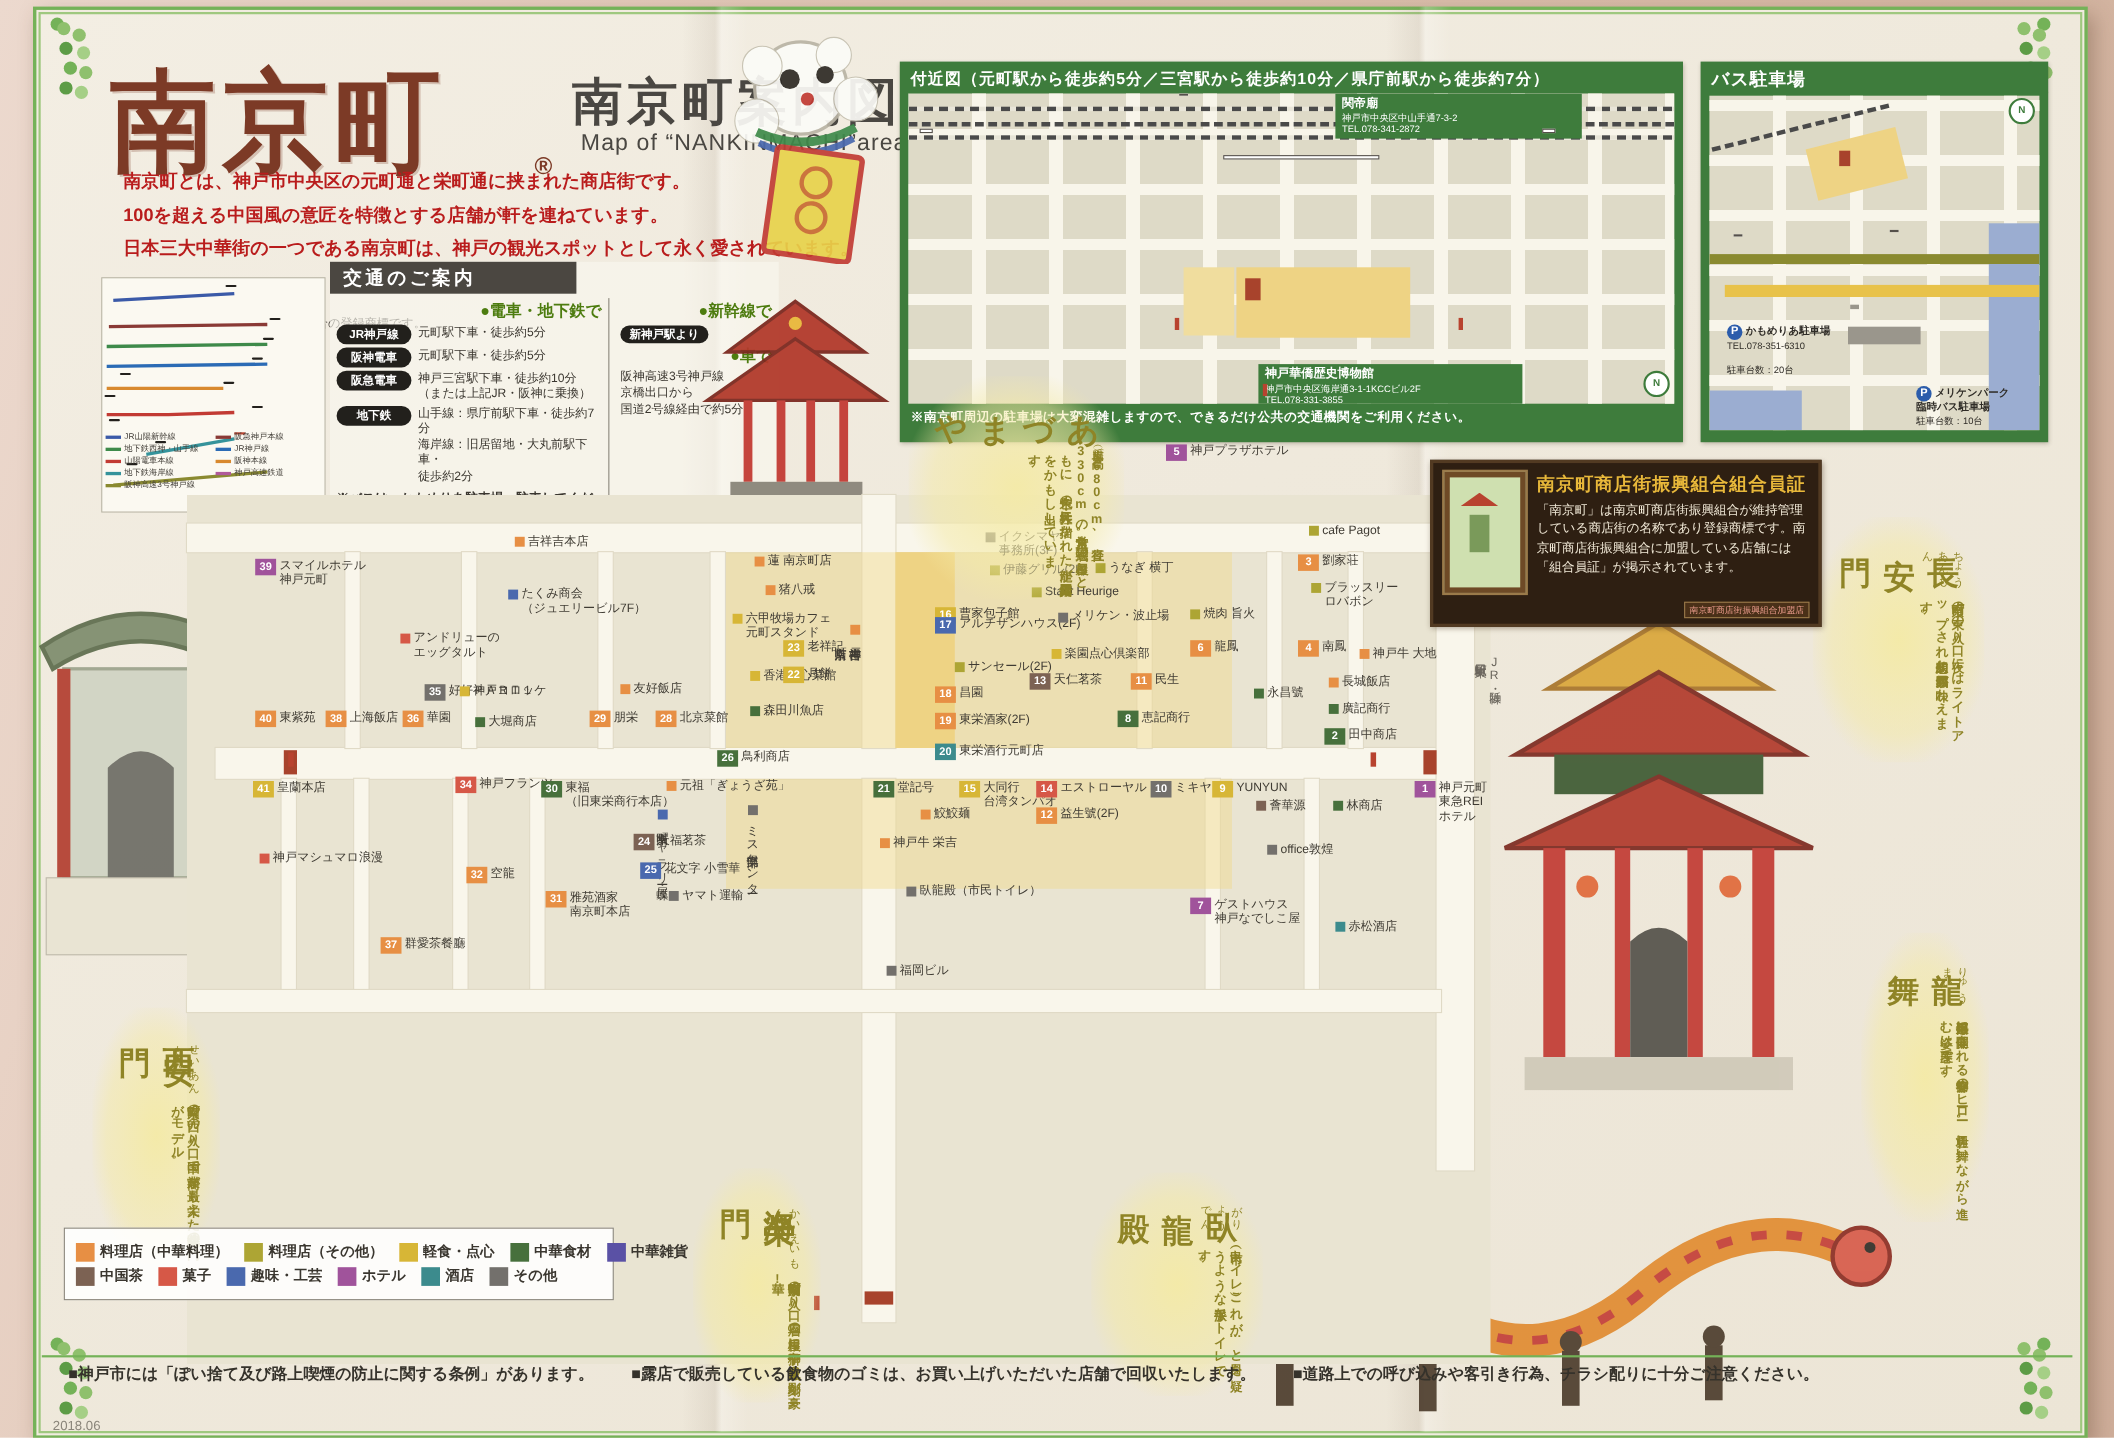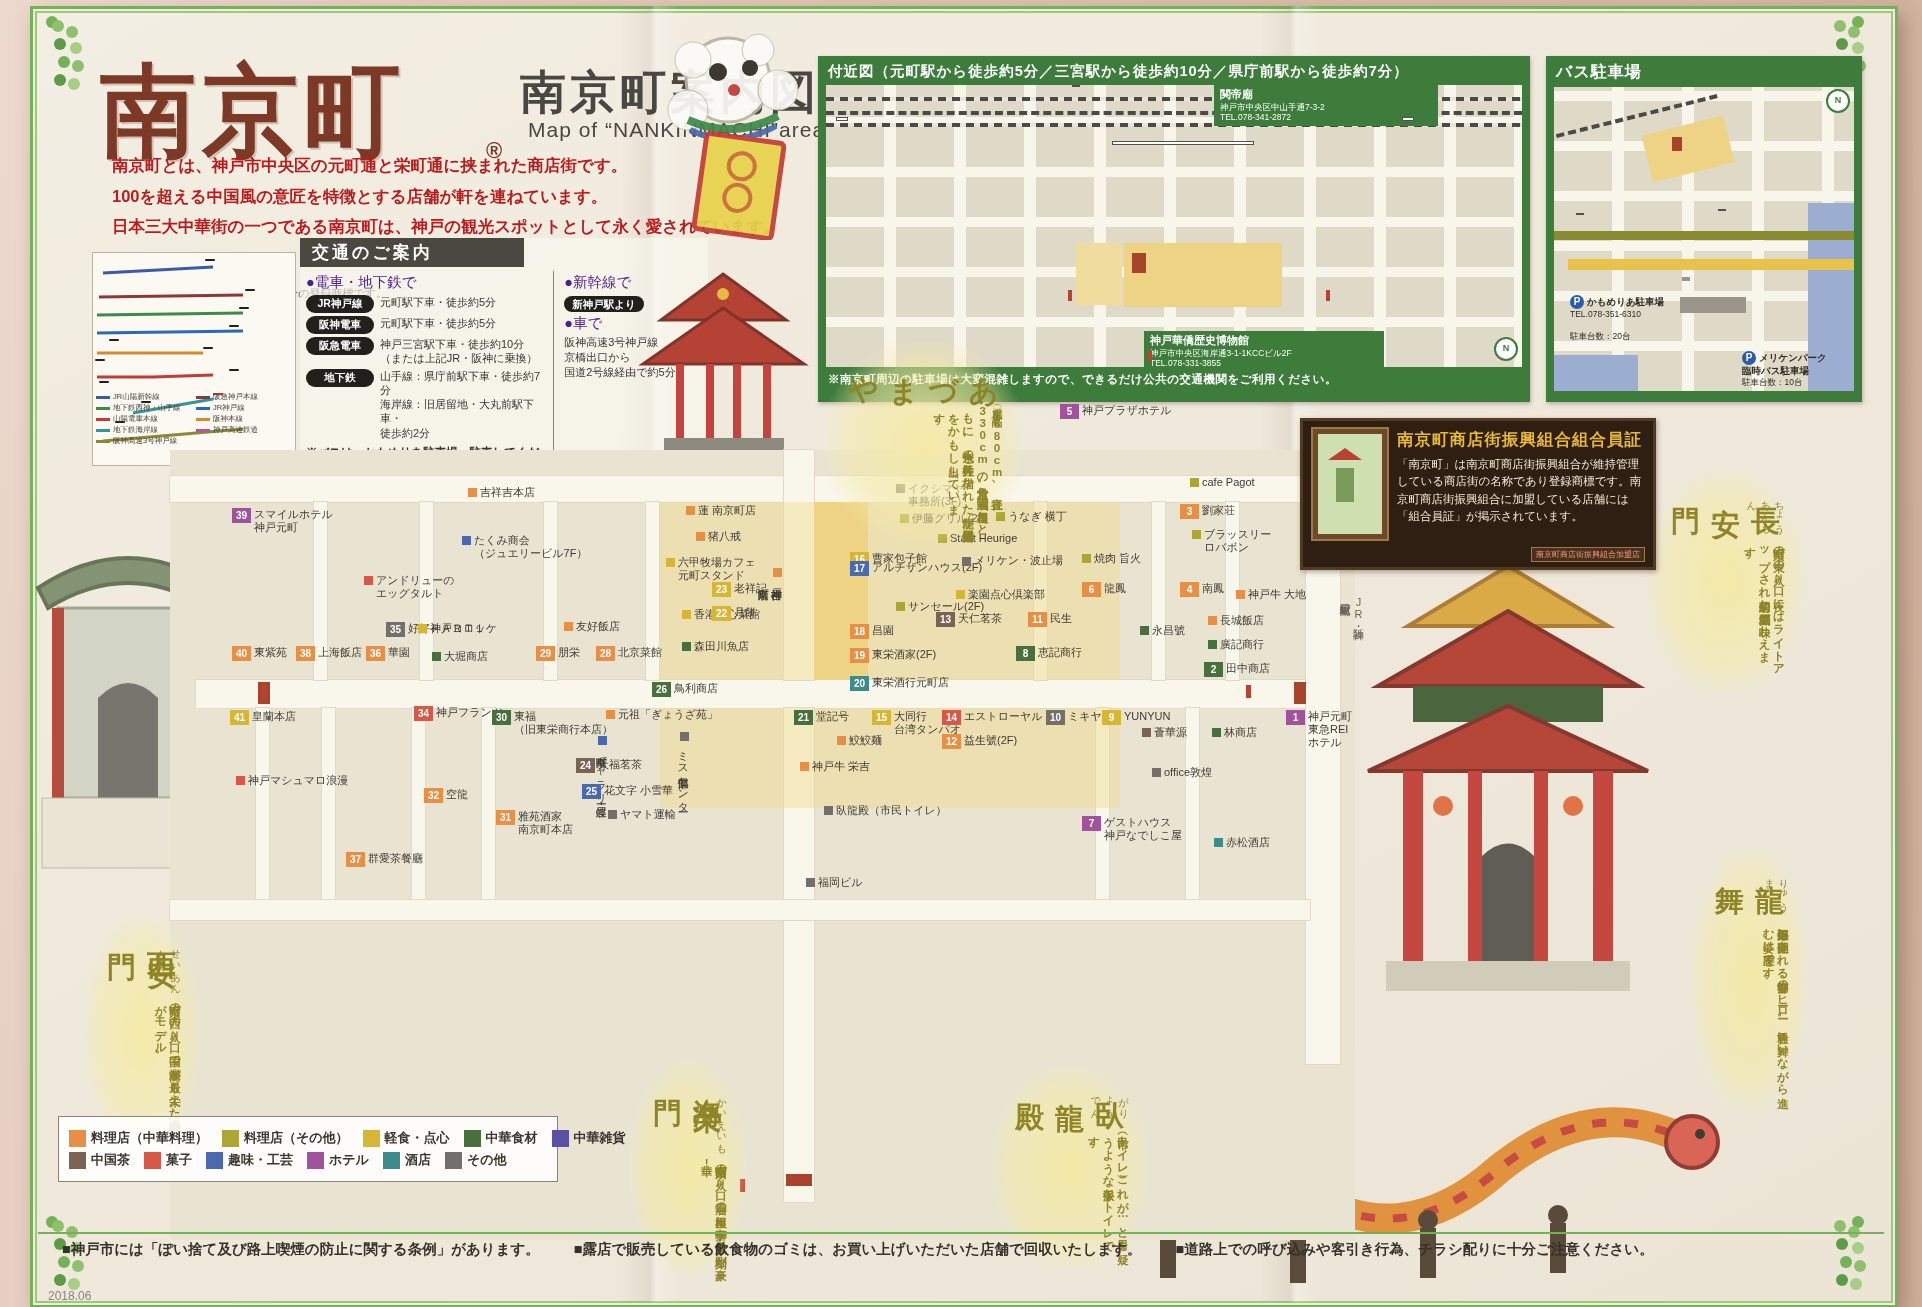--- a/index.html
+++ b/index.html
@@ -37,21 +37,21 @@
   .rst.red{background:#b8432f;border-radius:0;font-weight:bold;}
   .rlegend{position:absolute;left:96px;top:392px;width:196px;display:grid;grid-template-columns:1fr 1fr;gap:1px 4px;font-size:7.5px;color:#44403a;}
   .rlegend .it{display:flex;align-items:center;gap:3px;}
   .rlegend .sw{width:14px;height:3px;background:var(--c,#888);flex:none;}
   
   .transport{position:absolute;left:300px;top:238px;width:408px;height:212px;background:rgba(250,248,240,.6);}
   .t-head{background:#4b4741;color:#fff;font-size:17px;font-weight:bold;padding:3px 12px;letter-spacing:3px;width:200px;}
   .t-cols{display:flex;gap:10px;padding:4px 6px;}
   .t-left{width:245px;border-right:1px solid #8a857a;padding-right:6px;}
   .t-right{width:140px;}
-  .t-sec{font-size:14.5px;font-weight:normal;color:#4c1d95;margin:2px 0;}
+  .t-sec{font-size:14.5px;font-weight:bold;color:#4d7c0f;margin:2px 0;text-align:right;}
   .t-row{display:flex;gap:6px;margin:3px 0;align-items:flex-start;}
   .t-pill{background:#22201c;color:#fff;font-size:10.5px;font-weight:bold;padding:2px 8px;border-radius:9px;white-space:nowrap;flex:none;min-width:52px;text-align:center;}
   .t-text{font-size:11px;color:#3a362f;line-height:1.3;white-space:pre-line;}
   .t-note{font-size:11.5px;font-weight:bold;color:#3a362f;margin-top:5px;}
   .t-box{border:1px solid #3a362f;font-size:12.5px;font-weight:bold;color:#3a362f;padding:2px 6px;margin-top:3px;display:inline-block;background:#fbf9f1;}
   .t-item{font-size:11px;color:#3a362f;line-height:1.35;white-space:pre-line;margin:2px 0;}
   
   .gpanel{position:absolute;background:#3e7c3c;box-shadow:1px 2px 4px rgba(60,50,30,.3);}
   .gpanel .gtitle{color:#fff;font-weight:bold;padding:6px 10px 4px;letter-spacing:1px;}
   .ginner{position:relative;background:#dedac7;overflow:hidden;
@@ -524,21 +524,21 @@
 南京町店</span>
       </div>
       <div class="pt" style="left: 680px; top: 102px; position: absolute; --c: #d7b636;">
         <span class="chip">16</span>
         <span class="pname">曹家包子館</span>
       </div>
       <div class="pt" style="left: 680px; top: 111px; position: absolute; --c: #4a69ae;">
         <span class="chip">17</span>
         <span class="pname">アルチザンハウス(2F)</span>
       </div>
-      <div class="pt dot" style="left: 698px; top: 150px; position: absolute; padding-left: 28px; --c: #ada534;">
+      <div class="pt dot" style="left: 698px; top: 150px; position: absolute; --c: #ada534;">
         
         <span class="pname">サンセール(2F)</span>
       </div>
       <div class="pt" style="left: 680px; top: 174px; position: absolute; --c: #e78f44;">
         <span class="chip">18</span>
         <span class="pname">昌園</span>
       </div>
       <div class="pt" style="left: 680px; top: 198px; position: absolute; --c: #e78f44;">
         <span class="chip">19</span>
         <span class="pname">東栄酒家(2F)</span>

